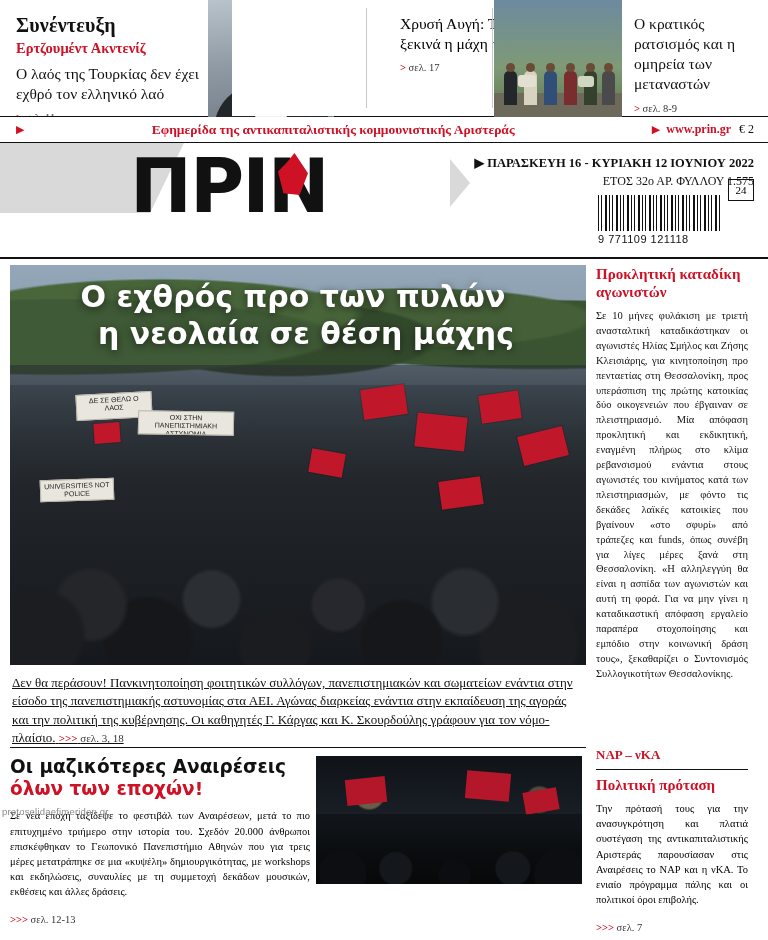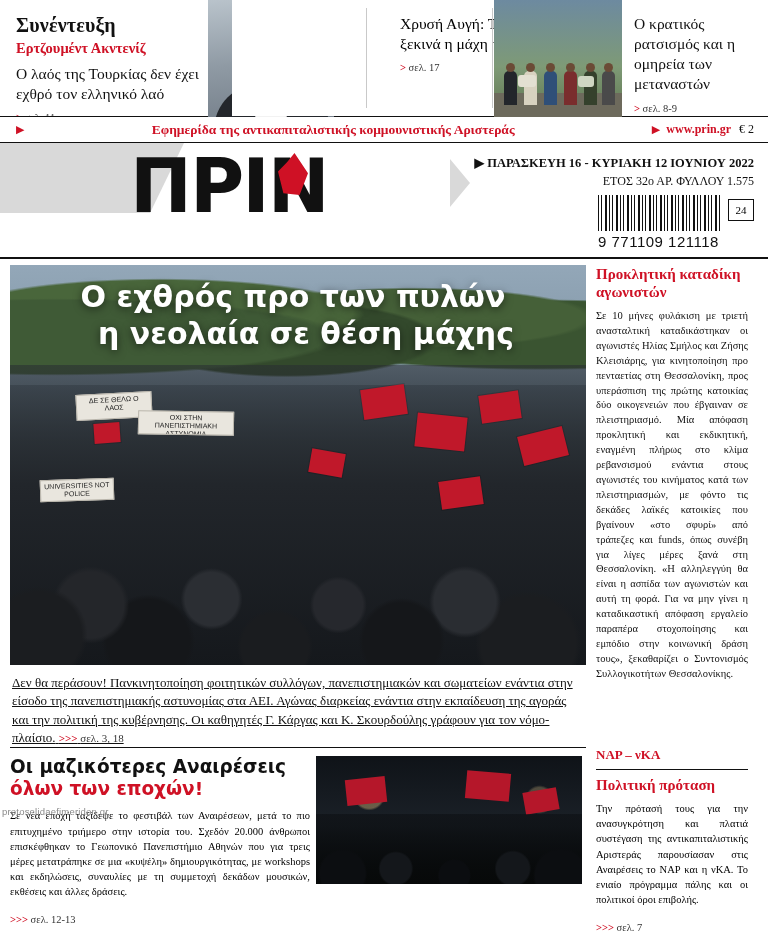--- a/index.html
+++ b/index.html
@@ -156,24 +156,24 @@
   }
   .dateline .d1 { font-size: 12.5px; font-weight: bold; color:#111; }
   .dateline .d1 .tri { color:#111; }
   .dateline .d2 { font-size: 12px; color:#111; margin-top: 3px; }
   .barcode {
     position:absolute; right: 46px; top: 52px; width: 124px; height: 36px;
     background: repeating-linear-gradient(90deg,#111 0 1px,#fff 1px 3px,#111 3px 4px,#fff 4px 7px,#111 7px 9px,#fff 9px 11px);
   }
   .barcode-num {
     position:absolute; right: 46px; top: 90px; width: 124px;
-    font-family:"Liberation Sans",sans-serif; font-size: 15px; letter-spacing: .5px; color:#111;
+    font-family:"Liberation Sans",sans-serif; font-size: 11px; letter-spacing: .5px; color:#111;
   }
   .issue-box {
-    position:absolute; right: 14px; top: 56px; width: 26px; height: 22px;
+    position:absolute; right: 14px; top: 36px; width: 26px; height: 22px;
     border:1px solid #111; font-size: 11px; text-align:center; line-height: 20px;
   }
 
   
   .main { position: relative; display: flex; padding: 6px 10px 0 10px; gap: 10px; height: 480px; }
   .lead { width: 576px; position: relative; }
   .lead-photo {
     position: relative; width: 100%; height: 400px; overflow: hidden;
     background: linear-gradient(180deg,#8aa0b4 0%,#6f8498 18%,#4d5c63 44%,#2d3338 100%);
   }

